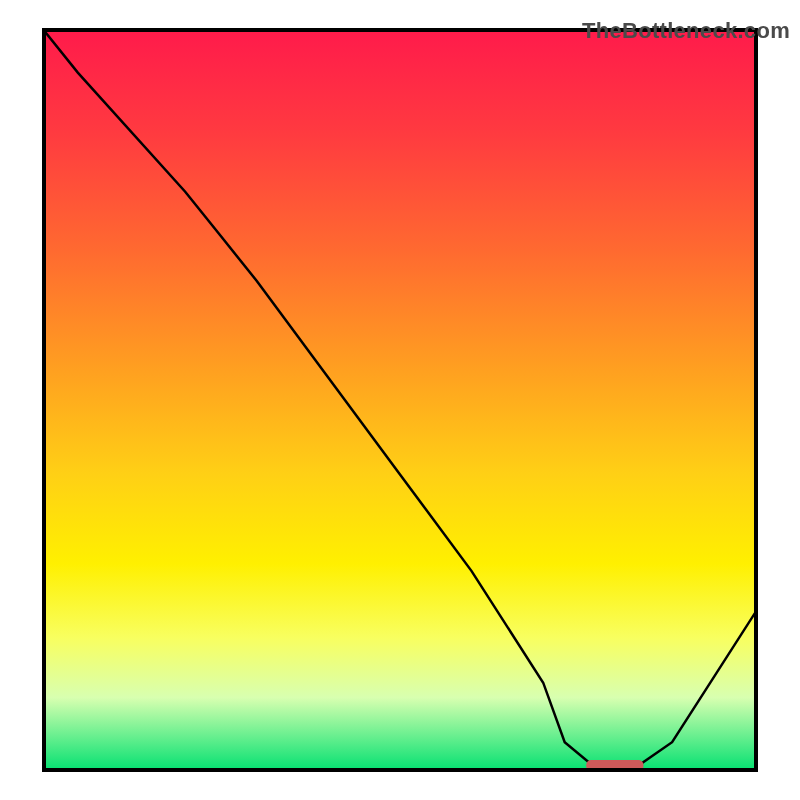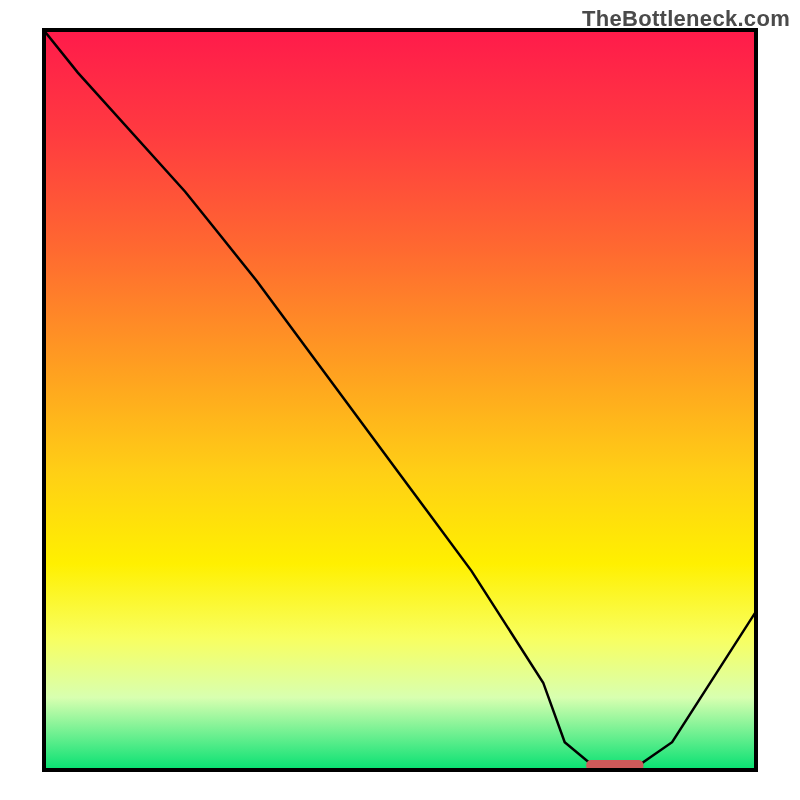--- a/index.html
+++ b/index.html
@@ -11,21 +11,21 @@
     background: #fff;
     font-family: Arial, Helvetica, sans-serif;
   }
   .chart-wrap {
     position: relative;
     width: 800px;
     height: 800px;
   }
   .watermark {
     position: absolute;
-    top: 6px;
+    top: 18px;
     right: 10px;
     font-weight: 700;
     font-size: 22px;
     color: #4a4a4a;
     letter-spacing: 0.3px;
     z-index: 10;
   }
   .plot {
     position: absolute;
     left: 42px;

